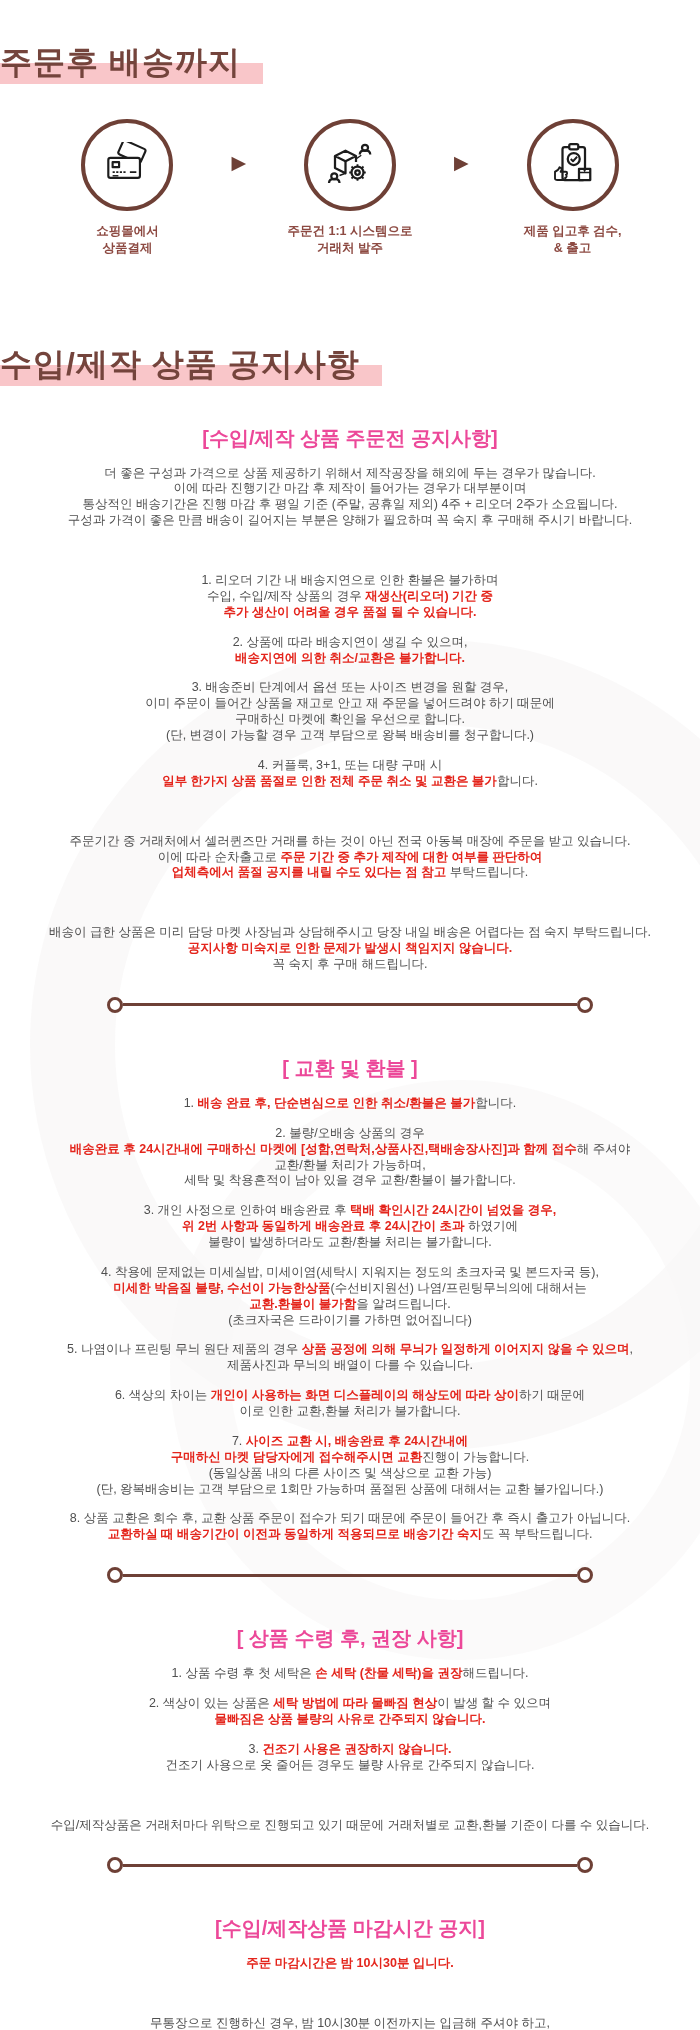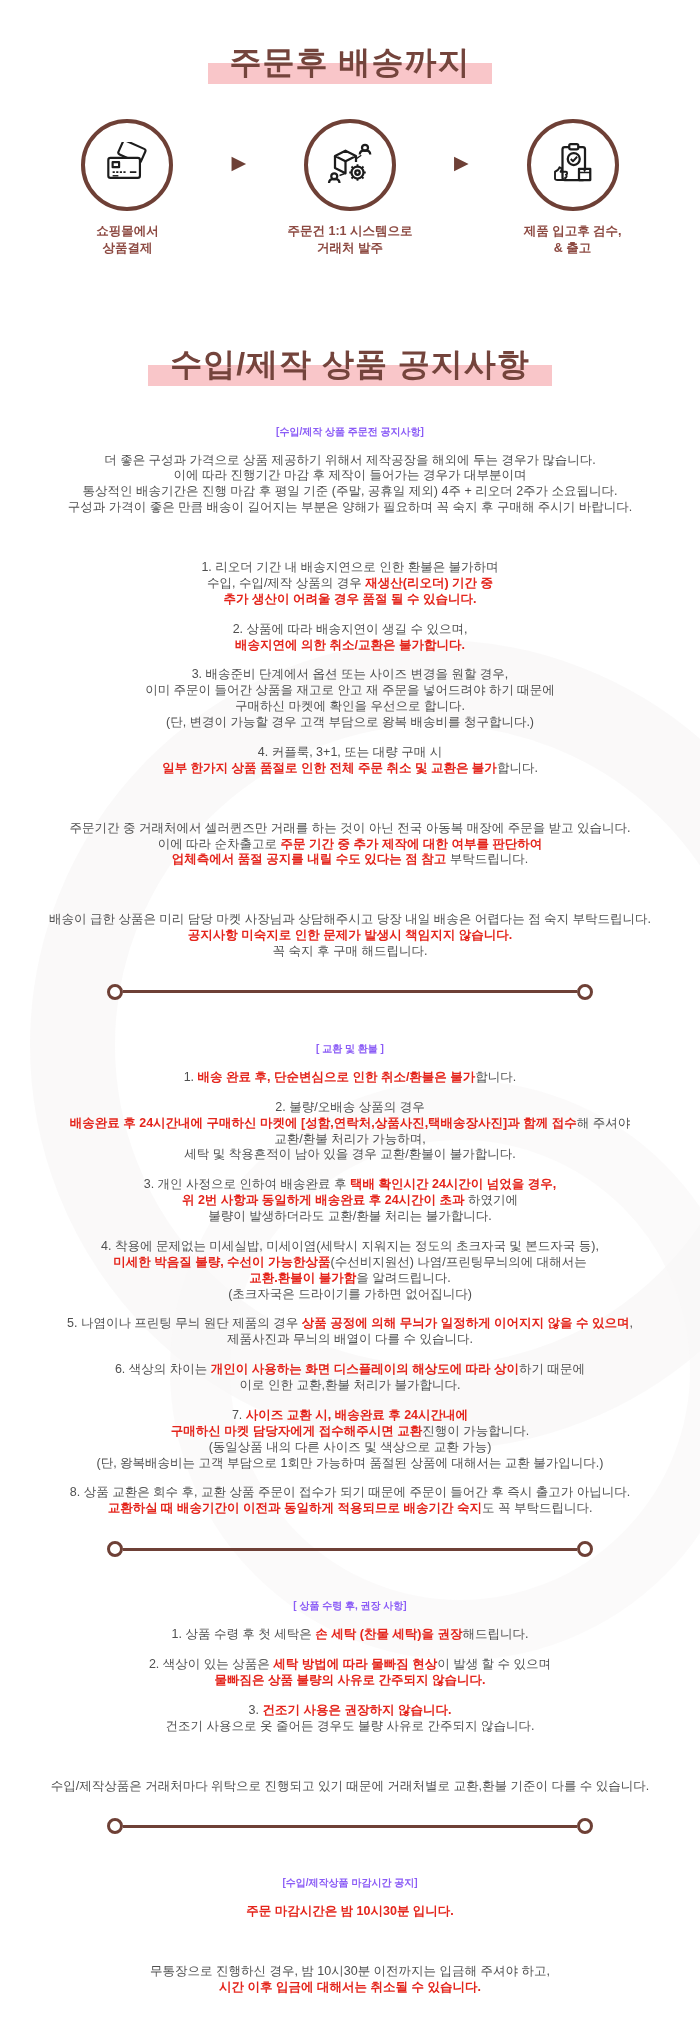--- a/index.html
+++ b/index.html
@@ -3,34 +3,34 @@
 <meta charset="utf-8">
 <style>
   html,body{margin:0;padding:0;background:#fff;}
   body{font-family:"Liberation Sans","DejaVu Sans",sans-serif;}
   .page{position:relative;width:700px;height:2030px;margin:0 auto;background:#fff;overflow:hidden;}
   .wm{position:absolute;border-radius:50%;pointer-events:none;z-index:0;}
   .wm1{width:640px;height:640px;border:85px solid #f7f6f6;left:30px;top:640px;opacity:.65;}
   .wm2{width:460px;height:460px;border:60px solid #f8f7f7;left:170px;top:1080px;opacity:.6;}
   .content{position:relative;z-index:1;}
   
-  .title-wrap{text-align:center;}
+  .title-wrap{}
   .t1{padding-top:44px;}
   .t2{margin-top:88px;margin-bottom:10px;}
   .big-title{position:relative;display:inline-block;font-size:32px;font-weight:900;letter-spacing:1px;color:#74443c;line-height:1.15;}
   .big-title::after{content:"";position:absolute;left:-22px;right:-22px;top:52%;bottom:-8%;background:#f9c6c9;z-index:-1;}
   
   .process{display:flex;justify-content:center;align-items:flex-start;gap:6px;margin-top:38px;}
   .step{width:196px;display:flex;flex-direction:column;align-items:center;}
   .circle{width:84px;height:84px;border:4px solid #6e4036;border-radius:50%;display:flex;align-items:center;justify-content:center;background:#fff;}
   .arrow{margin-top:34px;color:#6e4036;font-size:19px;line-height:1;}
   .step-label{margin-top:12px;text-align:center;color:#8d4a42;font-weight:700;font-size:12.5px;line-height:1.4;}
   
   .notice{text-align:center;font-size:12.5px;color:#4f4f4f;}
-  .sec-heading{font-weight:700;color:#8b5cf6;font-size:10px;margin-top:42px;}
+  .sec-heading{font-weight:700;color:#ec4899;font-size:20px;margin-top:42px;}
   .para{margin-top:14px;line-height:1.27;}
   .para.mt-lg{margin-top:44px;}
   .line{min-height:15.5px;}
   .red{color:#e4251c;font-weight:700;text-align:right;}
   
   .divider{display:flex;align-items:center;width:486px;margin:24px auto 0;}
   .divider .ring{width:10px;height:10px;border:3px solid #6e4036;border-radius:50%;background:#fff;flex:0 0 auto;}
   .divider .rule{flex:1;height:3px;background:#6e4036;}
   svg{display:block;}
 </style>

